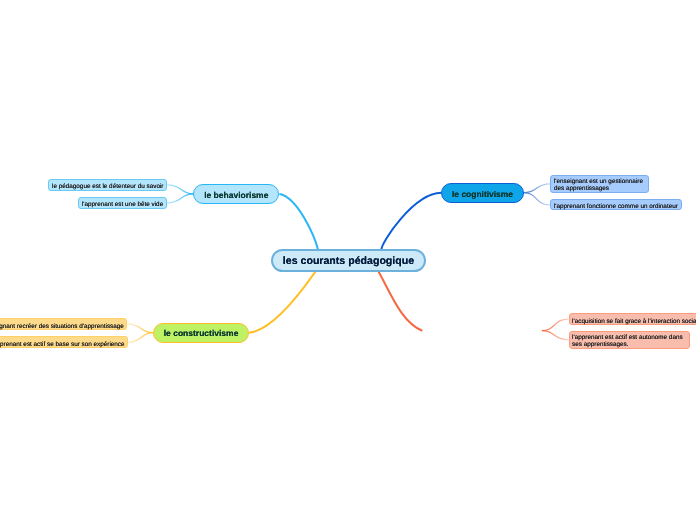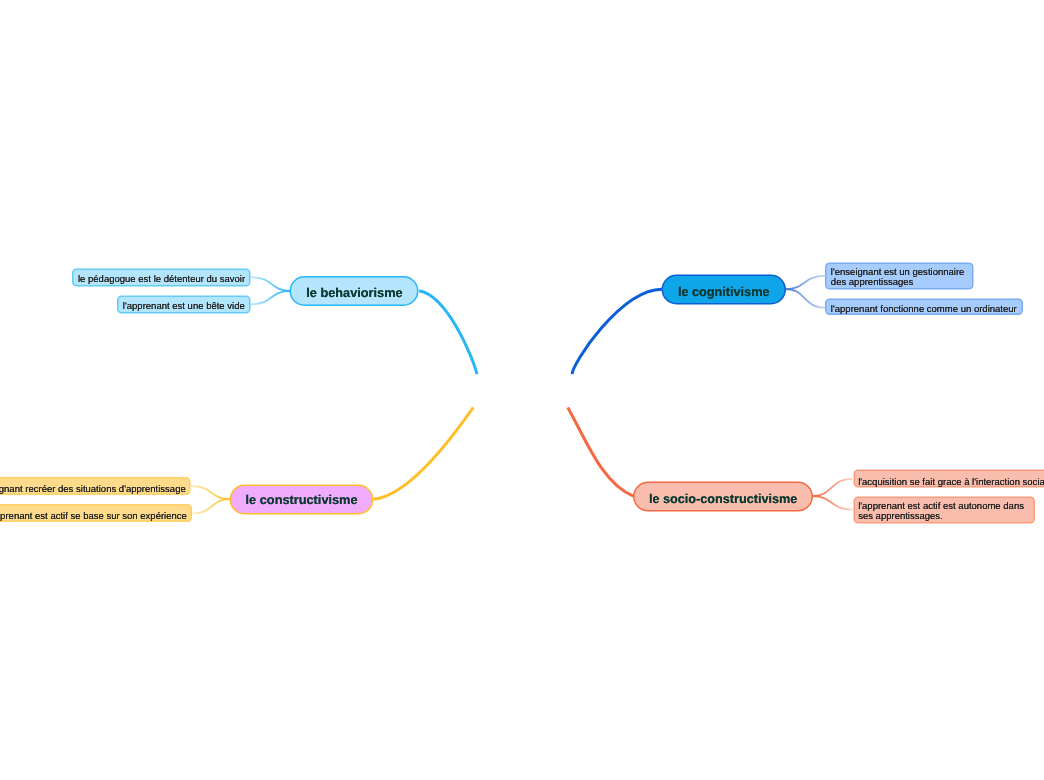--- a/index.html
+++ b/index.html
@@ -45,32 +45,32 @@
     <path d="M 167.1 184.8 C 182.5 184.8 179.8 193.9 193.6 193.9" fill="none" stroke="url(#gb)" stroke-width="1.2"></path>
     <path d="M 166.8 202.9 C 182.3 202.9 179.7 193.9 193.6 193.9" fill="none" stroke="url(#gb)" stroke-width="1.2"></path>
     <path d="M 550.3 183.9 C 534.9 183.9 537.6 192.7 523.8 192.7" fill="none" stroke="url(#gc)" stroke-width="1.2"></path>
     <path d="M 550.3 205.1 C 534.9 205.1 537.6 192.7 523.8 192.7" fill="none" stroke="url(#gc)" stroke-width="1.2"></path>
     <path d="M 127.4 324 C 142.3 324 139.7 332.7 153.1 332.7" fill="none" stroke="url(#gy)" stroke-width="1.2"></path>
     <path d="M 128.2 342.3 C 142.6 342.3 140.2 332.7 153.1 332.7" fill="none" stroke="url(#gy)" stroke-width="1.2"></path>
     <path d="M 568.5 319.2 C 553.1 319.2 555.4 330.7 541.9 330.7" fill="none" stroke="url(#gr)" stroke-width="1.2"></path>
     <path d="M 568.5 339.8 C 553.1 339.8 555.4 330.7 541.9 330.7" fill="none" stroke="url(#gr)" stroke-width="1.2"></path>
   </svg>
 
+  <div class="node root">
+    <span>les courants pédagogique</span>
+  </div>
 
   <div class="node n-beh">
     <span>le behaviorisme</span>
   </div>
   <div class="node n-cog">
     <span>le cognitivisme</span>
   </div>
   <div class="node n-con">
     <span>le constructivisme</span>
-  </div>
-  <div class="node n-soc">
-    <span>le socio-constructivisme</span>
   </div>
 
   <div class="leaf l-beh-1">
     <span>le pédagogue est le détenteur du savoir</span>
   </div>
   <div class="leaf l-beh-2">
     <span>l'apprenant est une bête vide</span>
   </div>
   <div class="leaf l-cog-1">
     <div class="lines">
@@ -96,21 +96,21 @@
       <span>ses apprentissages.</span>
     </div>
   </div>
 
 </div>
 
 <style>
   .root{left:270.6px;top:248.8px;width:155.8px;height:23.2px;border-radius:12px;background:#cdeaf9;border:2px solid #6cb0dc;color:#061c3d;font-size:10.6px;}
   .n-beh{left:193.2px;top:183.7px;width:86.2px;height:20.4px;border-radius:11px;background:#b3e5fc;border:1.3px solid #29b6f6;color:#0d3a33;font-size:8.5px;}
   .n-cog{left:441.2px;top:182.9px;width:82.6px;height:19.7px;border-radius:10px;background:#0ea5e9;border:1.4px solid #0b5ed7;color:#0d3b32;font-size:8.45px;}
-  .n-con{left:153.1px;top:322.9px;width:95.9px;height:19.7px;border-radius:10px;background:#f0abfc;border:1.4px solid #febf29;color:#0d3b32;font-size:8.5px;}
+  .n-con{left:153.1px;top:322.9px;width:95.9px;height:19.7px;border-radius:10px;background:#bef264;border:1.4px solid #febf29;color:#0d3b32;font-size:8.5px;}
   .n-soc{left:422.3px;top:321.2px;width:119.6px;height:19.7px;border-radius:10px;background:#f9bdad;border:1.4px solid #f66840;color:#0d3b32;font-size:8.45px;}
 
   .leaf{font-size:6.35px;color:#242424;padding:0 2.6px;line-height:7.4px;text-shadow:0 0 0.3px currentColor;}
   .leaf span{white-space:nowrap;display:block;position:relative;top:2.3px;}
   .leaf .lines{display:block;position:relative;top:-1px;}
   .l-beh-1{left:48.4px;top:178.9px;width:118.7px;height:11.8px;border-radius:3px;background:#b3e5fc;border:1px solid #69cbf2;}
   .l-beh-2{left:78.3px;top:197px;width:88.5px;height:11.8px;border-radius:3px;background:#b3e5fc;border:1px solid #69cbf2;}
   .l-cog-1{left:550.3px;top:174.9px;width:99.1px;height:18px;border-radius:3px;background:#a5ccfd;border:1px solid #7cadf0;}
   .l-cog-2{left:550.3px;top:198.9px;width:131.3px;height:11.2px;border-radius:3px;background:#a5ccfd;border:1px solid #7cadf0;}
   .l-con-1{left:-22.2px;top:318.1px;width:149.6px;height:11.8px;border-radius:3px;background:#fddb8b;border:1px solid #fed065;}

